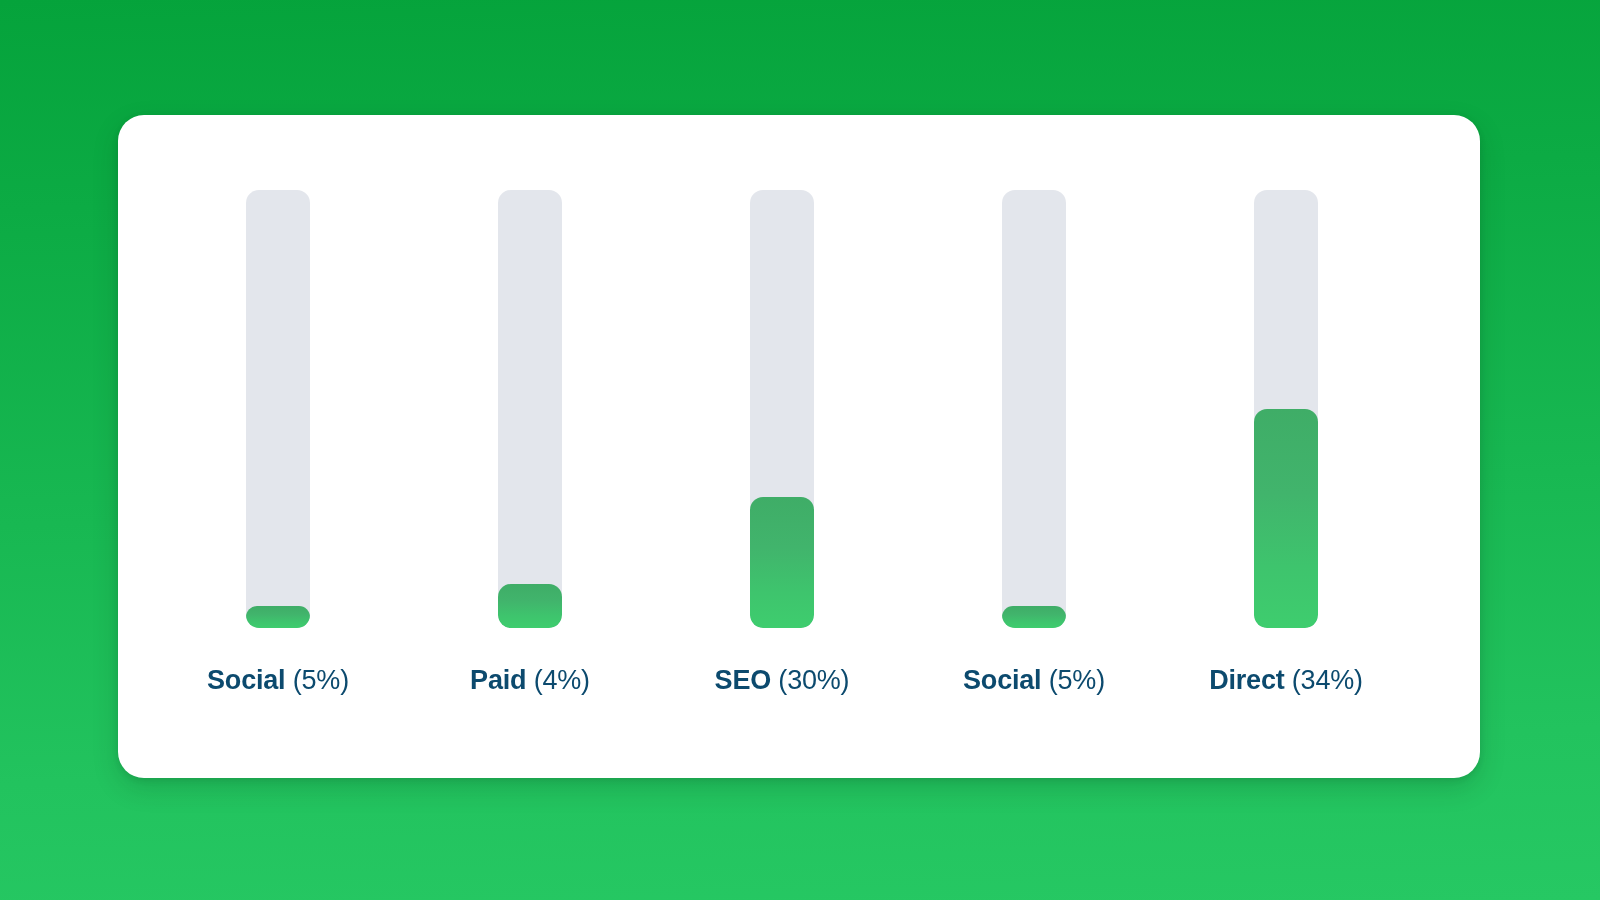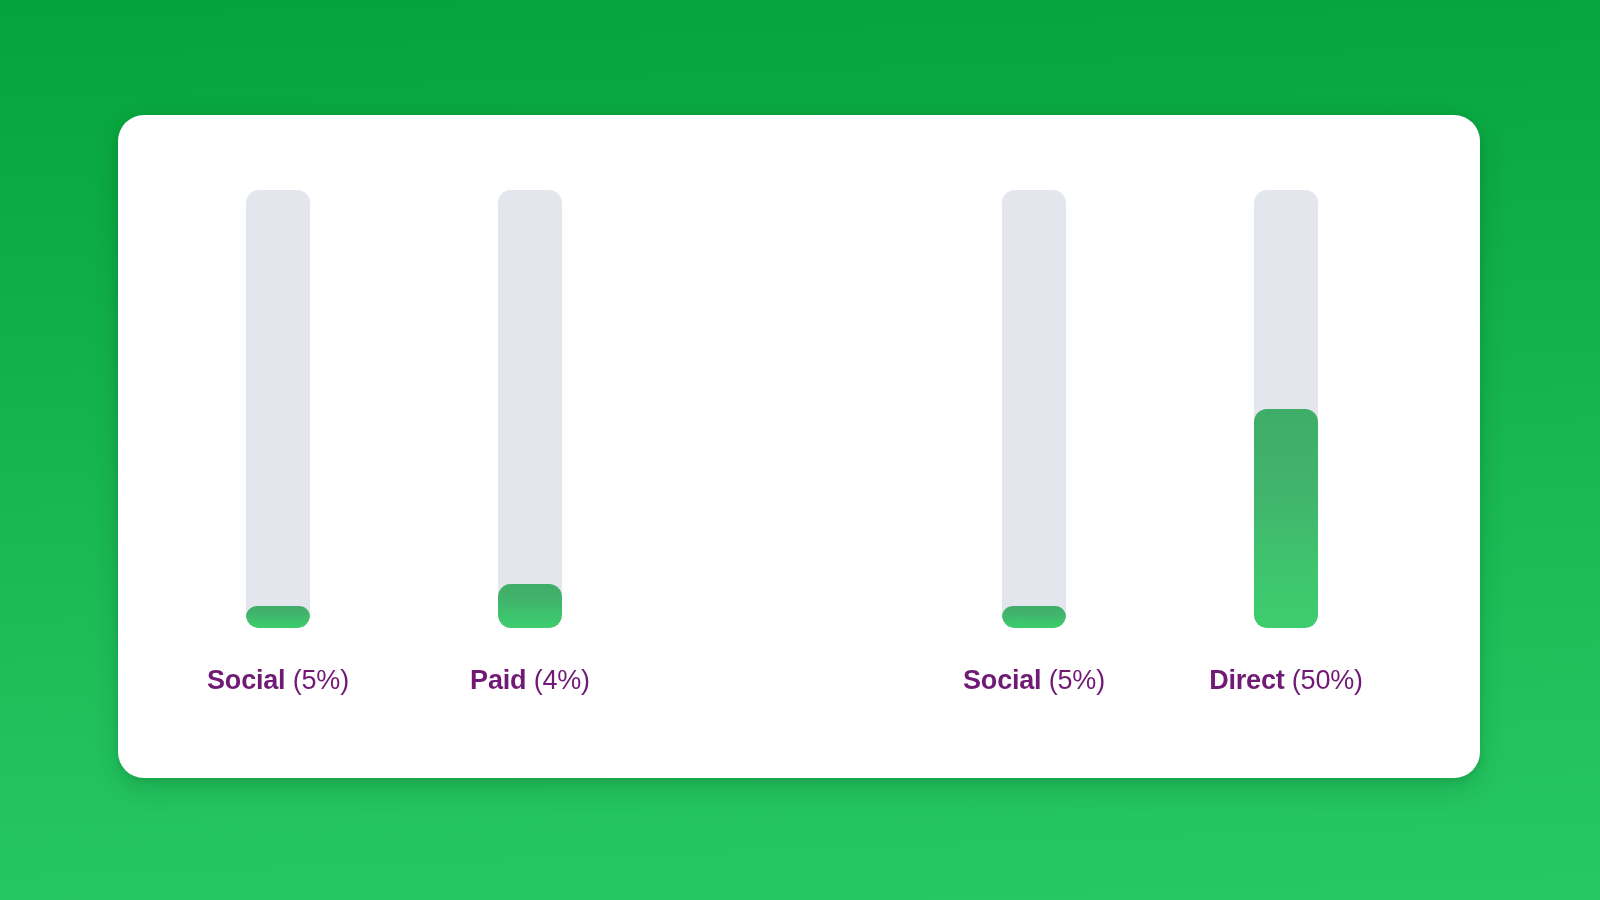--- a/index.html
+++ b/index.html
@@ -72,21 +72,21 @@
     bottom: 0;
     width: 100%;
     border-radius: 13px;
     background: linear-gradient(180deg, #3fad67 0%, #41b46c 38%, #3ec46d 72%, #3ecd6e 100%);
   }
 
   .bar-label {
     margin-top: 36px;
     font-size: 27px;
     line-height: 32px;
-    color: #701a75;
+    color: #0c4a6e;
     white-space: nowrap;
     letter-spacing: -0.2px;
   }
   .bar-label .name {
     font-weight: 700;
   }
   .bar-label .pct {
     font-weight: 400;
   }
 </style>
@@ -112,36 +112,45 @@
       <div class="bar-column" style="left:286px;">
         <div class="bar-track">
           <div class="bar-fill" style="height: 44px;"></div>
         </div>
         <div class="bar-label">
           <span class="name">Paid</span>
           <span class="pct">(4%)</span>
         </div>
       </div>
 
+      <div class="bar-column" style="left:538px;">
+        <div class="bar-track">
+          <div class="bar-fill" style="height: 131px;"></div>
+        </div>
+        <div class="bar-label">
+          <span class="name">SEO</span>
+          <span class="pct">(30%)</span>
+        </div>
+      </div>
 
       <div class="bar-column" style="left:790px;">
         <div class="bar-track">
           <div class="bar-fill" style="height: 22px;"></div>
         </div>
         <div class="bar-label">
           <span class="name">Social</span>
           <span class="pct">(5%)</span>
         </div>
       </div>
 
       <div class="bar-column" style="left:1042px;">
         <div class="bar-track">
           <div class="bar-fill" style="height: 219px;"></div>
         </div>
         <div class="bar-label">
           <span class="name">Direct</span>
-          <span class="pct">(50%)</span>
+          <span class="pct">(34%)</span>
         </div>
       </div>
 
     </div>
   </div>
 </div>
 
 </body></html>

